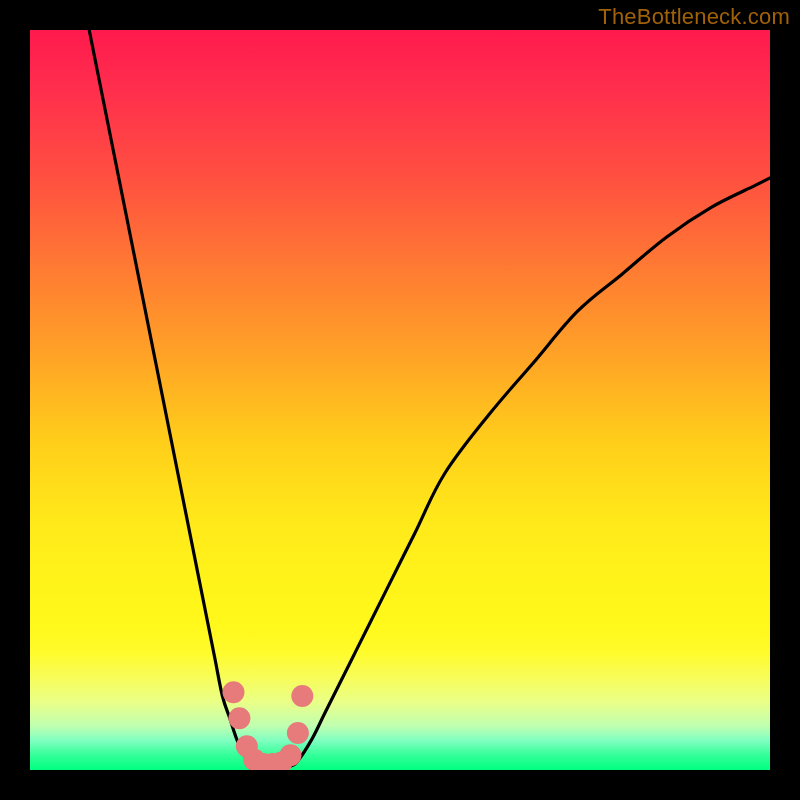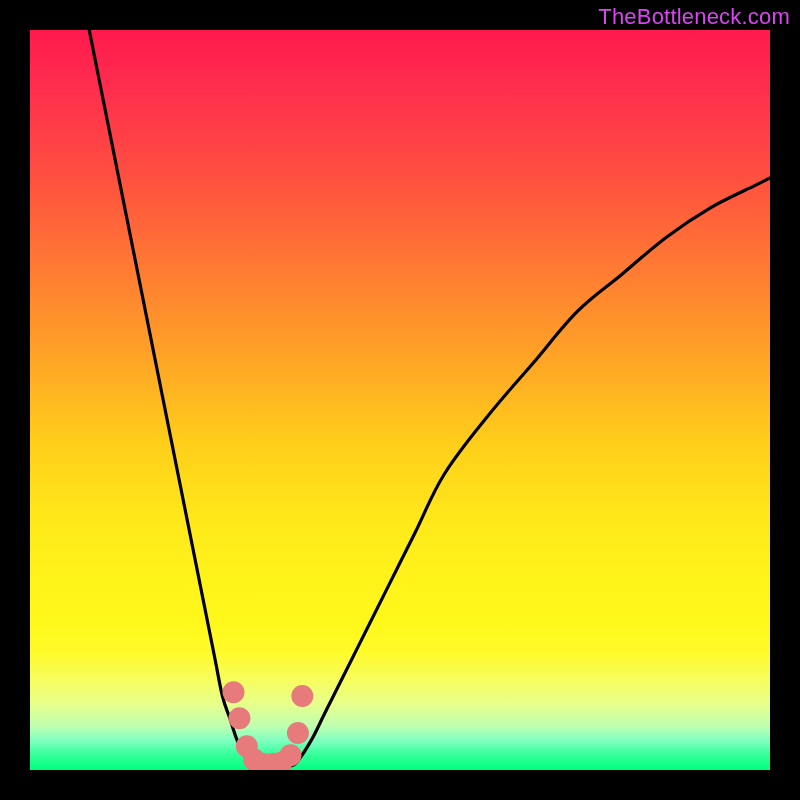--- a/index.html
+++ b/index.html
@@ -47,21 +47,21 @@
       #c0ffb0 94%,
       #80ffc0 96%,
       #33ff99 98%,
       #00ff80 100%
     );
   }
   .watermark {
     position: absolute;
     top: 4px;
     right: 10px;
-    color: #d946ef;
+    color: #a16207;
     font-size: 22px;
     font-weight: 500;
     letter-spacing: 0.2px;
     user-select: none;
   }
   svg.curves {
     position: absolute;
     inset: 0;
     width: 740px;
     height: 740px;

